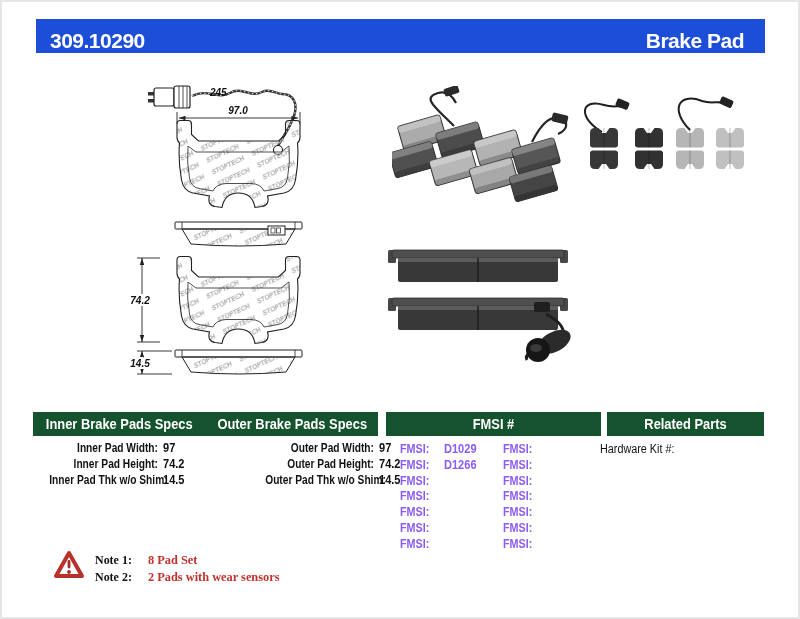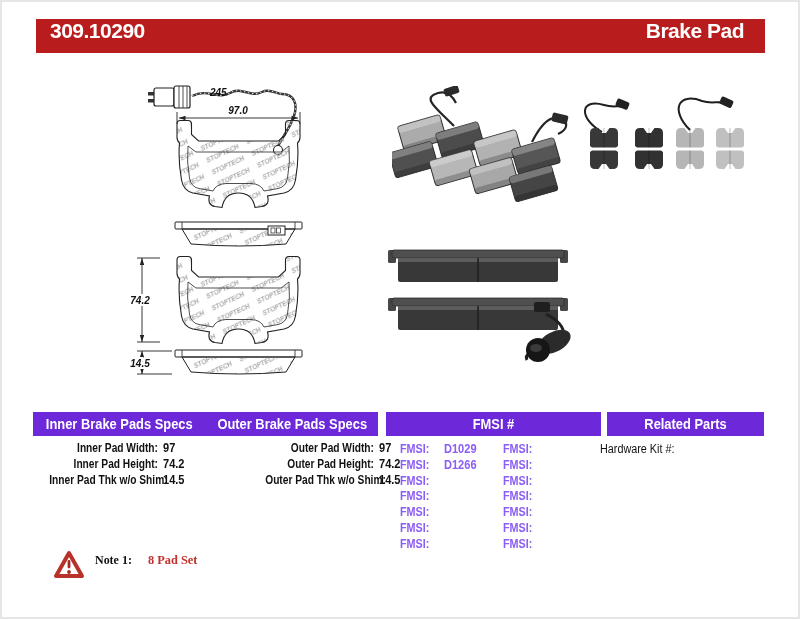--- a/index.html
+++ b/index.html
@@ -1,26 +1,26 @@
 <!DOCTYPE html>
 <html><head>
 <meta charset="utf-8">
 <style>
   html,body{margin:0;padding:0;background:#fff;}
   .page{position:relative;width:800px;height:619px;background:#fff;overflow:hidden;
         font-family:"Liberation Sans",sans-serif;box-shadow:inset 0 0 0 2px #e6e6e6;}
 
   
-  .hbar{position:absolute;left:36px;top:19px;width:729px;height:34px;background:#b91c1c;color:#fff;
-        display:flex;justify-content:space-between;align-items:flex-start;font-weight:bold;font-size:21px;}
+  .hbar{position:absolute;left:36px;top:19px;width:729px;height:34px;background:#1d4ed8;color:#fff;
+        display:flex;justify-content:space-between;align-items:flex-end;font-weight:bold;font-size:21px;}
   .hbar .pn{padding-left:14px;letter-spacing:-.5px;}
   .hbar .name{padding-right:21px;letter-spacing:-.5px;}
 
   
-  .colhdr{position:absolute;top:412px;height:24px;background:#6d28d9;color:#fff;display:flex;
+  .colhdr{position:absolute;top:412px;height:24px;background:#14532d;color:#fff;display:flex;
           align-items:center;font-weight:bold;font-size:14px;}
   .colhdr span{flex:1;text-align:center;transform:scaleX(.92);white-space:nowrap;}
   #hdrAB{left:33px;width:345px;}
   #hdrF{left:386px;width:215px;justify-content:center;}
   #hdrR{left:607px;width:157px;justify-content:center;}
 
   
   .speccol{position:absolute;top:440px;font-size:12px;font-weight:bold;color:#111;line-height:16px;}
   #innercol{left:30px;} #outercol{left:246px;}
   .specrow{display:flex;white-space:nowrap;}
@@ -328,15 +328,19 @@
     <path d="M16,4 L29,27 H3 Z" fill="#ffffff" stroke="#b8322c" stroke-width="4" stroke-linejoin="round"></path>
     <rect x="14.6" y="11" width="2.8" height="8.5" rx="1.4" fill="#a52a24"></rect>
     <circle cx="16" cy="23" r="1.9" fill="#a52a24"></circle>
   </svg>
 
   <div class="notes">
     <div class="noterow">
       <span class="notelabel">Note 1:</span>
       <span class="notetext">8 Pad Set</span>
     </div>
+    <div class="noterow">
+      <span class="notelabel">Note 2:</span>
+      <span class="notetext">2 Pads with wear sensors</span>
+    </div>
   </div>
 
 </div>
 
 </body></html>

